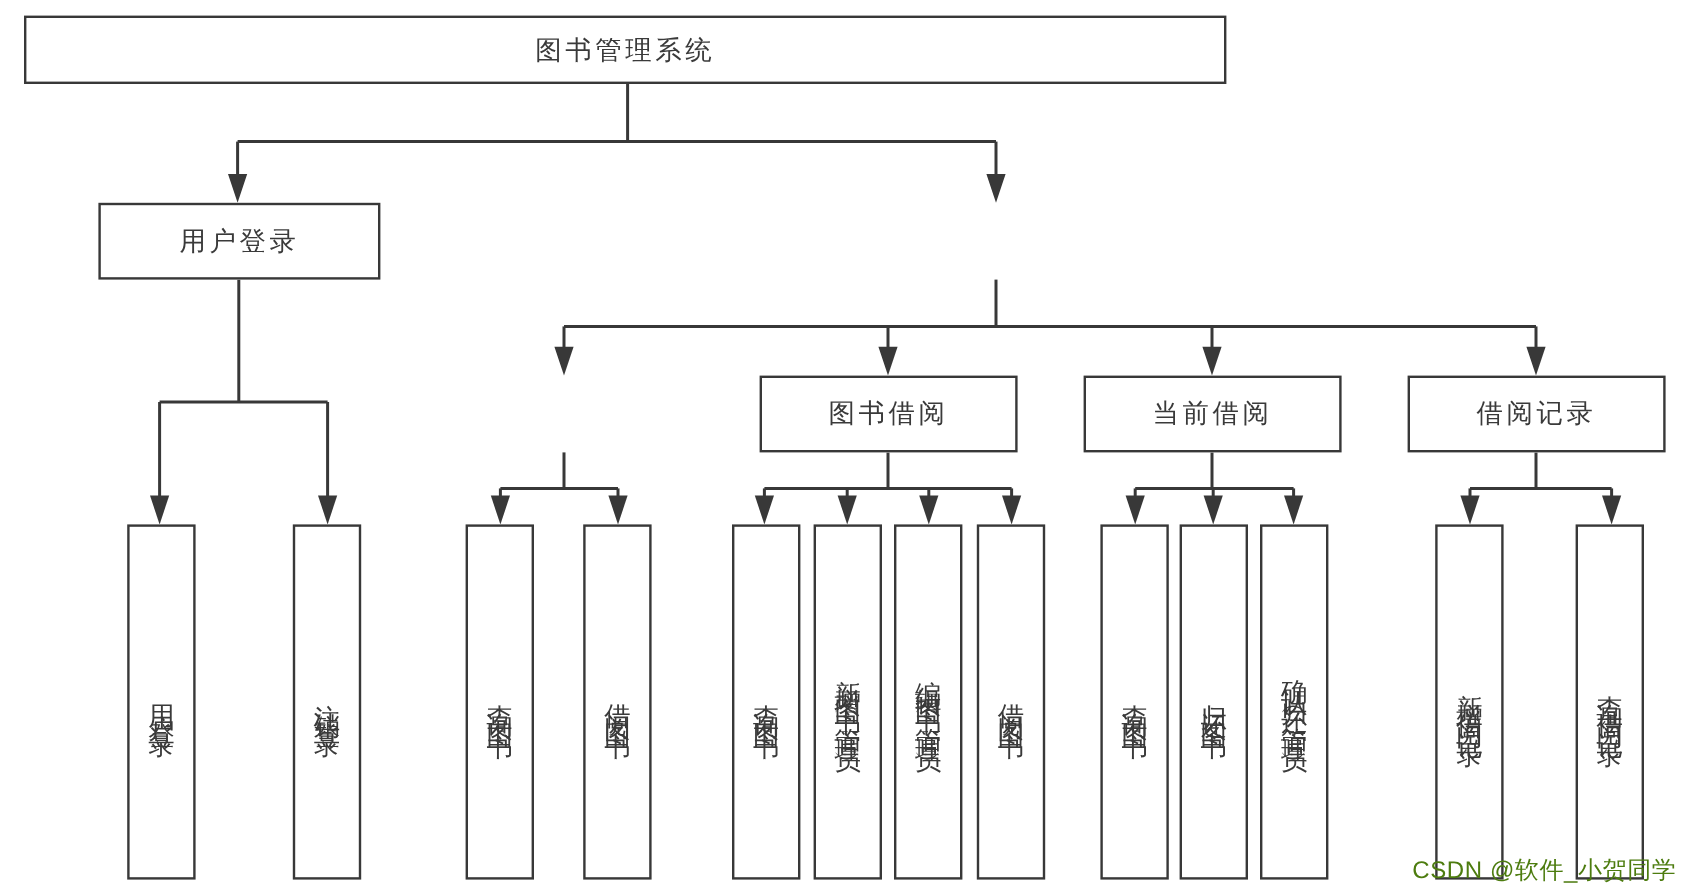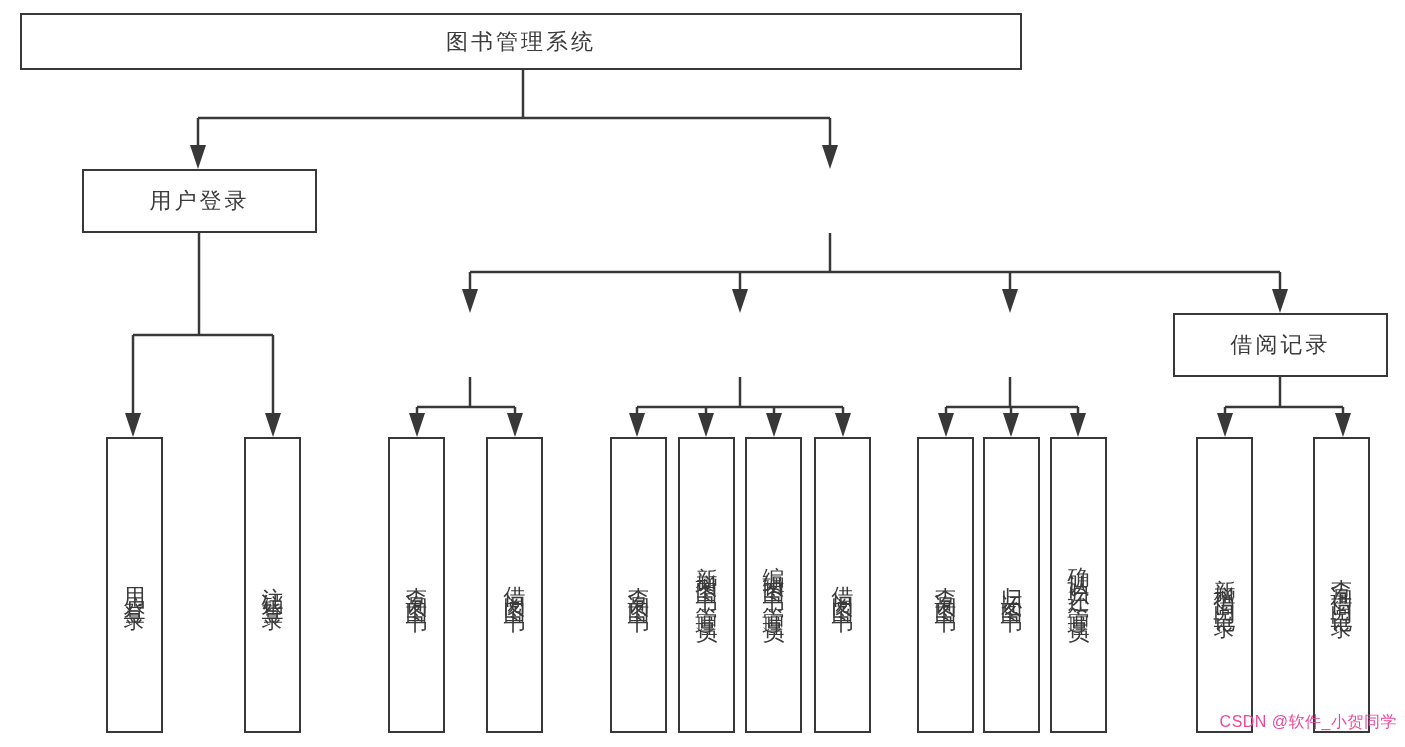--- a/index.html
+++ b/index.html
@@ -71,23 +71,23 @@
   .lf9  { left: 917px; }
   .lf10 { left: 983px; }
   .lf11 { left: 1050px; }
   .lf12 { left: 1196px; }
   .lf13 { left: 1313px; }
   .watermark {
     position: absolute;
     top: 712px;
     right: 8px;
     z-index: 5;
-    font-size: 16px;
+    font-size: 20px;
     letter-spacing: 0.5px;
-    color: #ec4899;
+    color: #4d7c0f;
     white-space: nowrap;
   }
 </style>
 </head>
 <body>
 
 <div class="stage">
 
   <svg class="wires" width="1405" height="747" viewBox="0 0 1405 747" xmlns="http://www.w3.org/2000/svg">
     <g stroke="#383838" stroke-width="2.5" fill="none">
@@ -156,20 +156,26 @@
   </svg>
 
   <div class="box box-root">
     <span>图书管理系统</span>
   </div>
 
   <div class="box lvl2 b-userlogin">
     <span>用户登录</span>
   </div>
 
+  <div class="box lvl3 b-borrow">
+    <span>图书借阅</span>
+  </div>
+  <div class="box lvl3 b-current">
+    <span>当前借阅</span>
+  </div>
   <div class="box lvl3 b-records">
     <span>借阅记录</span>
   </div>
 
   <div class="box leaf lf1">
     <span>用户登录</span>
   </div>
   <div class="box leaf lf2">
     <span>注销登录</span>
   </div>

